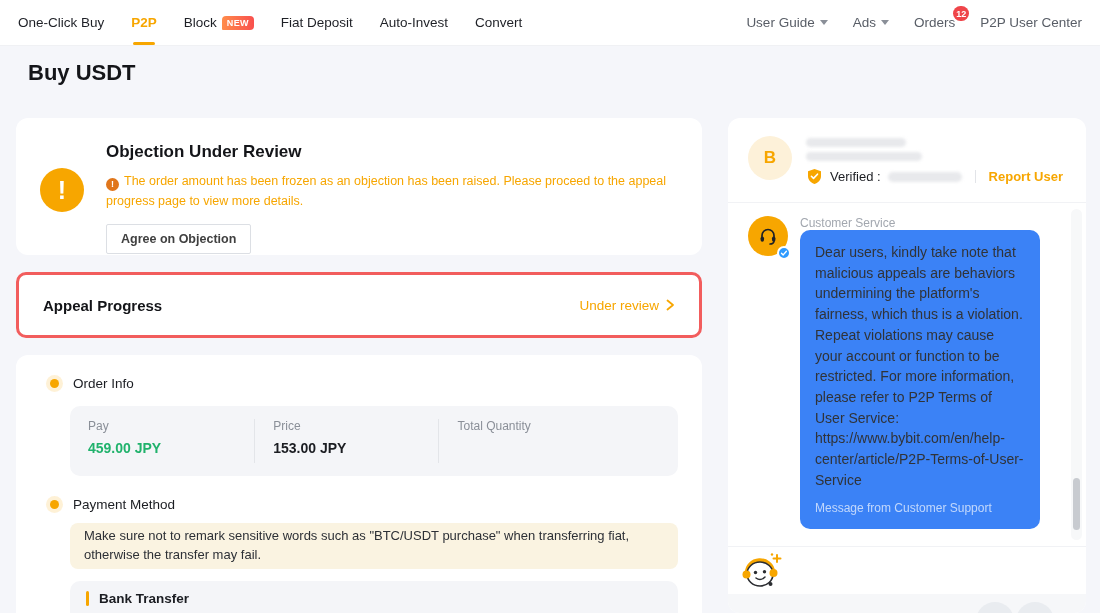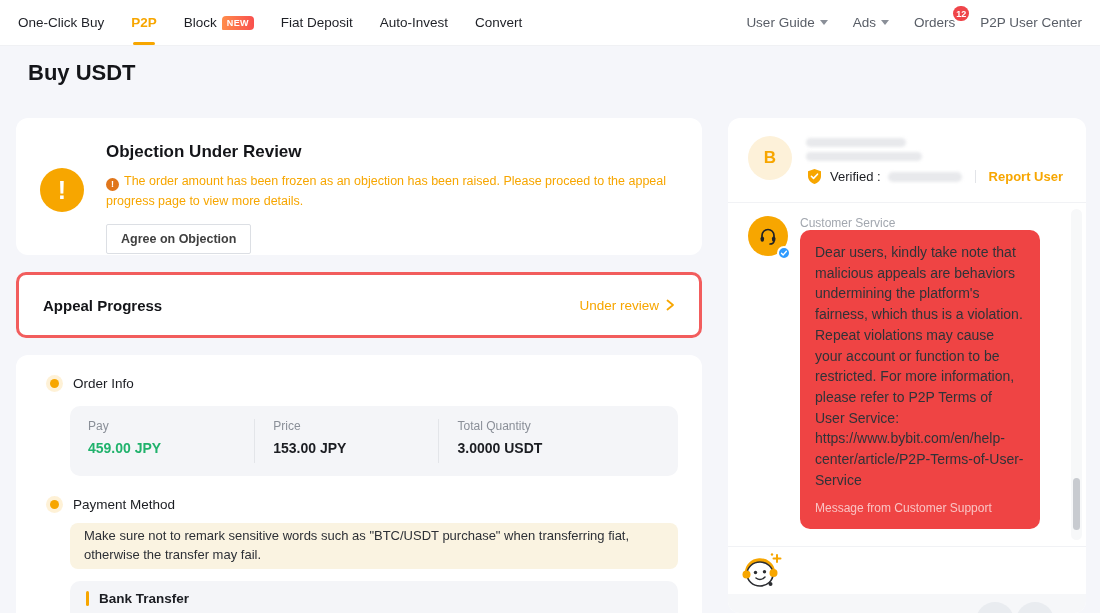--- a/index.html
+++ b/index.html
@@ -117,21 +117,21 @@
   .chat-row { display:flex; }
   .cs-avatar-wrap { position:relative; width:40px; flex:none; margin-right:12px; }
   .cs-avatar { width:40px; height:40px; border-radius:50%; background:#f7a600; display:flex; align-items:center; justify-content:center; }
   .cs-badge {
     position:absolute; right:-3px; top:30px; width:14px; height:14px; border-radius:50%;
     background:#2f9bff; border:2px solid #fff; display:flex; align-items:center; justify-content:center;
   }
   .chat-body { width:240px; }
   .cs-label { font-size:12px; color:#a2a7af; }
   .bubble {
-    background:#ef4444; border-radius:10px; padding:12px 15px;
+    background:#3b82f6; border-radius:10px; padding:12px 15px;
     font-size:14px; line-height:1.48; color:#303338; overflow-wrap:anywhere;
   }
   .bubble-footer { margin-top:9px; font-size:12px; color:rgba(255,255,255,.68); }
   .scroll-track { position:absolute; right:4px; top:6px; bottom:6px; width:11px; background:#f7f8f9; border-radius:6px; }
   .scroll-thumb { position:absolute; right:6px; bottom:16px; width:7px; height:52px; background:#c8cbd0; border-radius:4px; }
   
   .mascot-row { border-top:1px solid #f1f2f5; height:48px; position:relative; background:#fff; }
   .mascot { position:absolute; left:12px; top:4px; }
   .chat-footer-bar { height:19px; background:#f6f7f9; position:relative; }
   .foot-circle { position:absolute; width:38px; height:38px; border-radius:50%; background:#e9ecf0; top:8px; }
@@ -206,21 +206,20 @@
       <div class="info-cell">
         <div class="info-label">Pay</div>
         <div class="info-value green">459.00 JPY</div>
       </div>
       <div class="info-cell">
         <div class="info-label">Price</div>
         <div class="info-value">153.00 JPY</div>
       </div>
       <div class="info-cell">
         <div class="info-label">Total Quantity</div>
-        <div class="info-value">3.0000 USDT</div>
       </div>
     </div>
 
     <div class="section-row pm-row">
       <span class="dot"></span>
       <span class="section-title">Payment Method</span>
     </div>
     <div class="warn-box">Make sure not to remark sensitive words such as "BTC/USDT purchase" when transferring fiat, otherwise the transfer may fail.</div>
     <div class="bank-box">
       <span class="bank-bar"></span>

